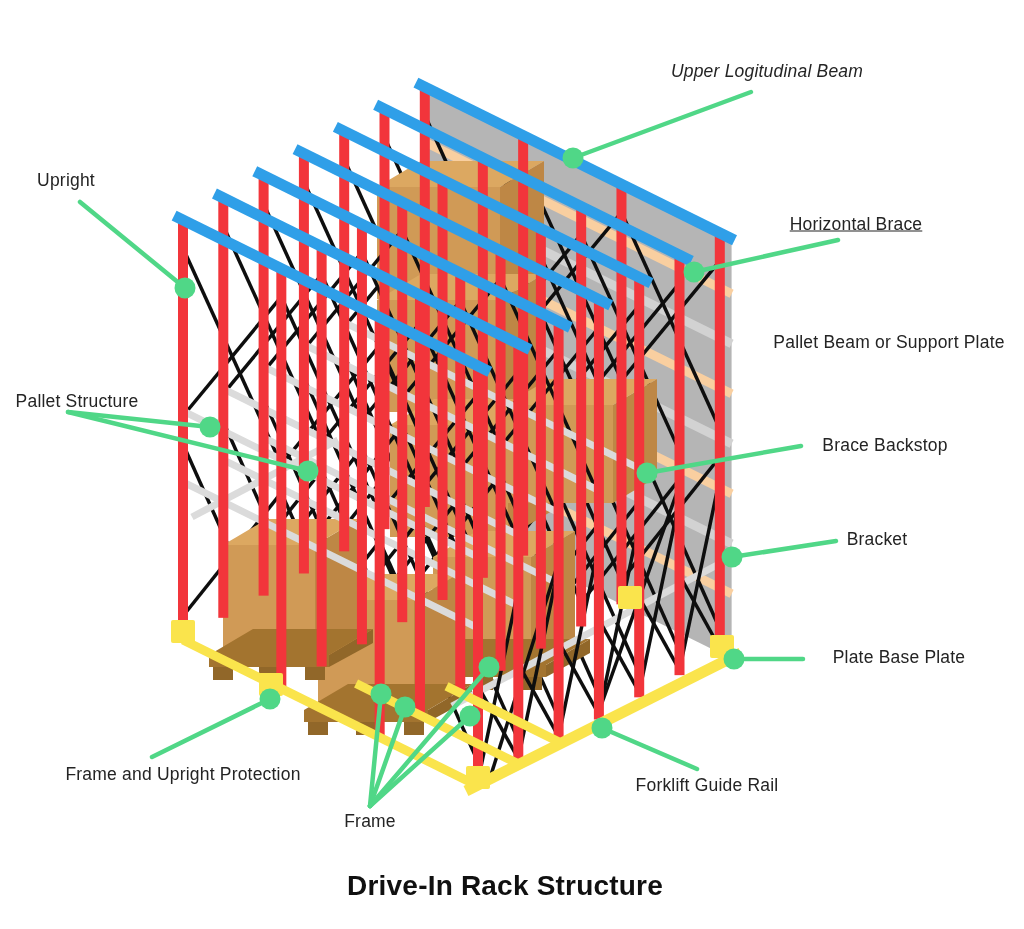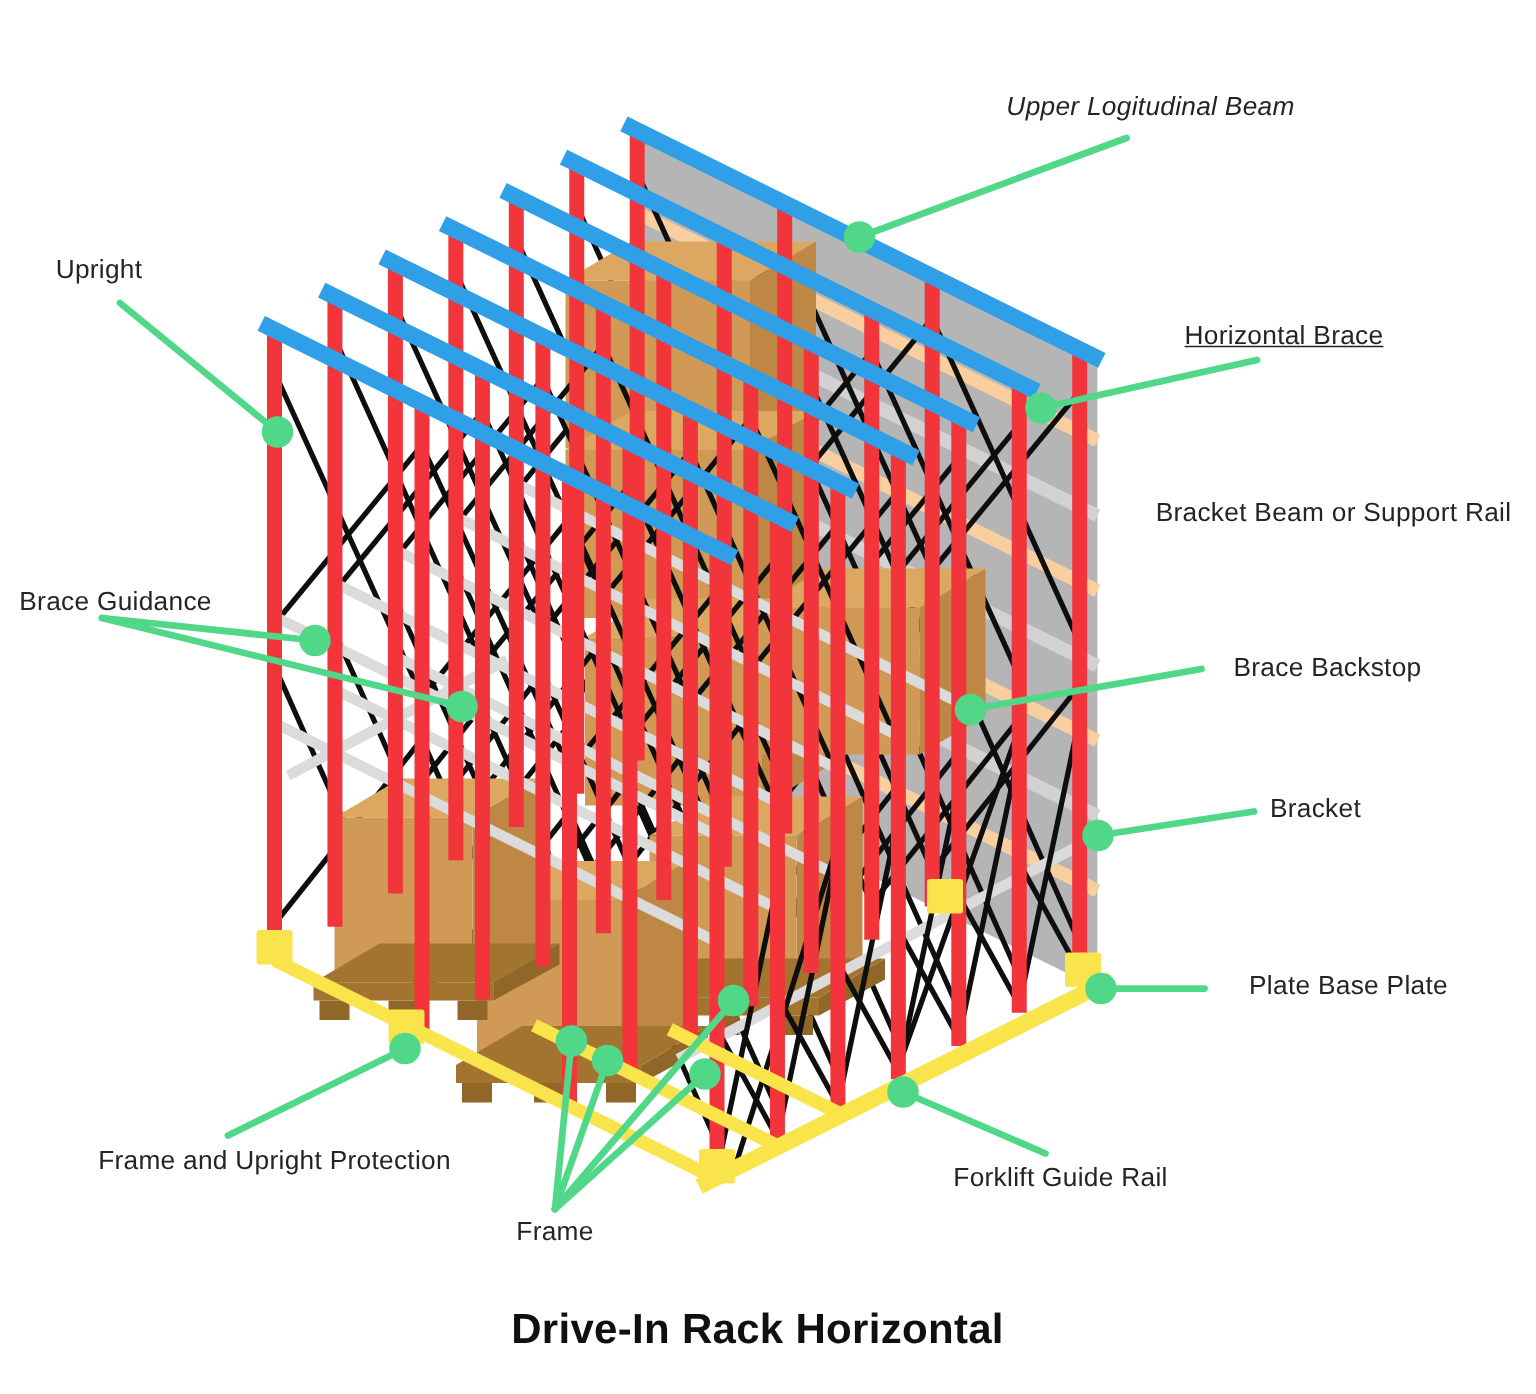--- a/index.html
+++ b/index.html
@@ -265,23 +265,23 @@
         <circle cx="381" cy="694" r="10.5" fill="#50D787"></circle>
         <circle cx="405" cy="707" r="10.5" fill="#50D787"></circle>
         <circle cx="489" cy="667" r="10.5" fill="#50D787"></circle>
         <circle cx="470" cy="716" r="10.5" fill="#50D787"></circle>
       </g>
     </svg>
   <div id="labels">
       <div class="callout-label" style="left: 767px; top: 71px; font-style: italic;">Upper Logitudinal Beam</div>
       <div class="callout-label" style="left: 66px; top: 180px;">Upright</div>
       <div class="callout-label" style="left: 856px; top: 224px; text-decoration: underline;">Horizontal Brace</div>
-      <div class="callout-label" style="left: 889px; top: 342px;">Bracket Beam or Support Rail</div>
-      <div class="callout-label" style="left: 77px; top: 401px;">Brace Guidance</div>
+      <div class="callout-label" style="left: 889px; top: 342px;">Pallet Beam or Support Plate</div>
+      <div class="callout-label" style="left: 77px; top: 401px;">Pallet Structure</div>
       <div class="callout-label" style="left: 885px; top: 445px;">Brace Backstop</div>
       <div class="callout-label" style="left: 877px; top: 539px;">Bracket</div>
       <div class="callout-label" style="left: 899px; top: 657px;">Plate Base Plate</div>
       <div class="callout-label" style="left: 707px; top: 785px;">Forklift Guide Rail</div>
       <div class="callout-label" style="left: 151px; top: 774px; margin-left: 32px;">Frame and Upright Protection</div>
       <div class="callout-label" style="left: 370px; top: 821px;">Frame</div>
     </div>
-  <div class="diagram-title" id="title" style="left:505px;top:886px;">Drive-In Rack Horizontal</div>
+  <div class="diagram-title" id="title" style="left:505px;top:886px;">Drive-In Rack Structure</div>
 </div>
 
 </body></html>

